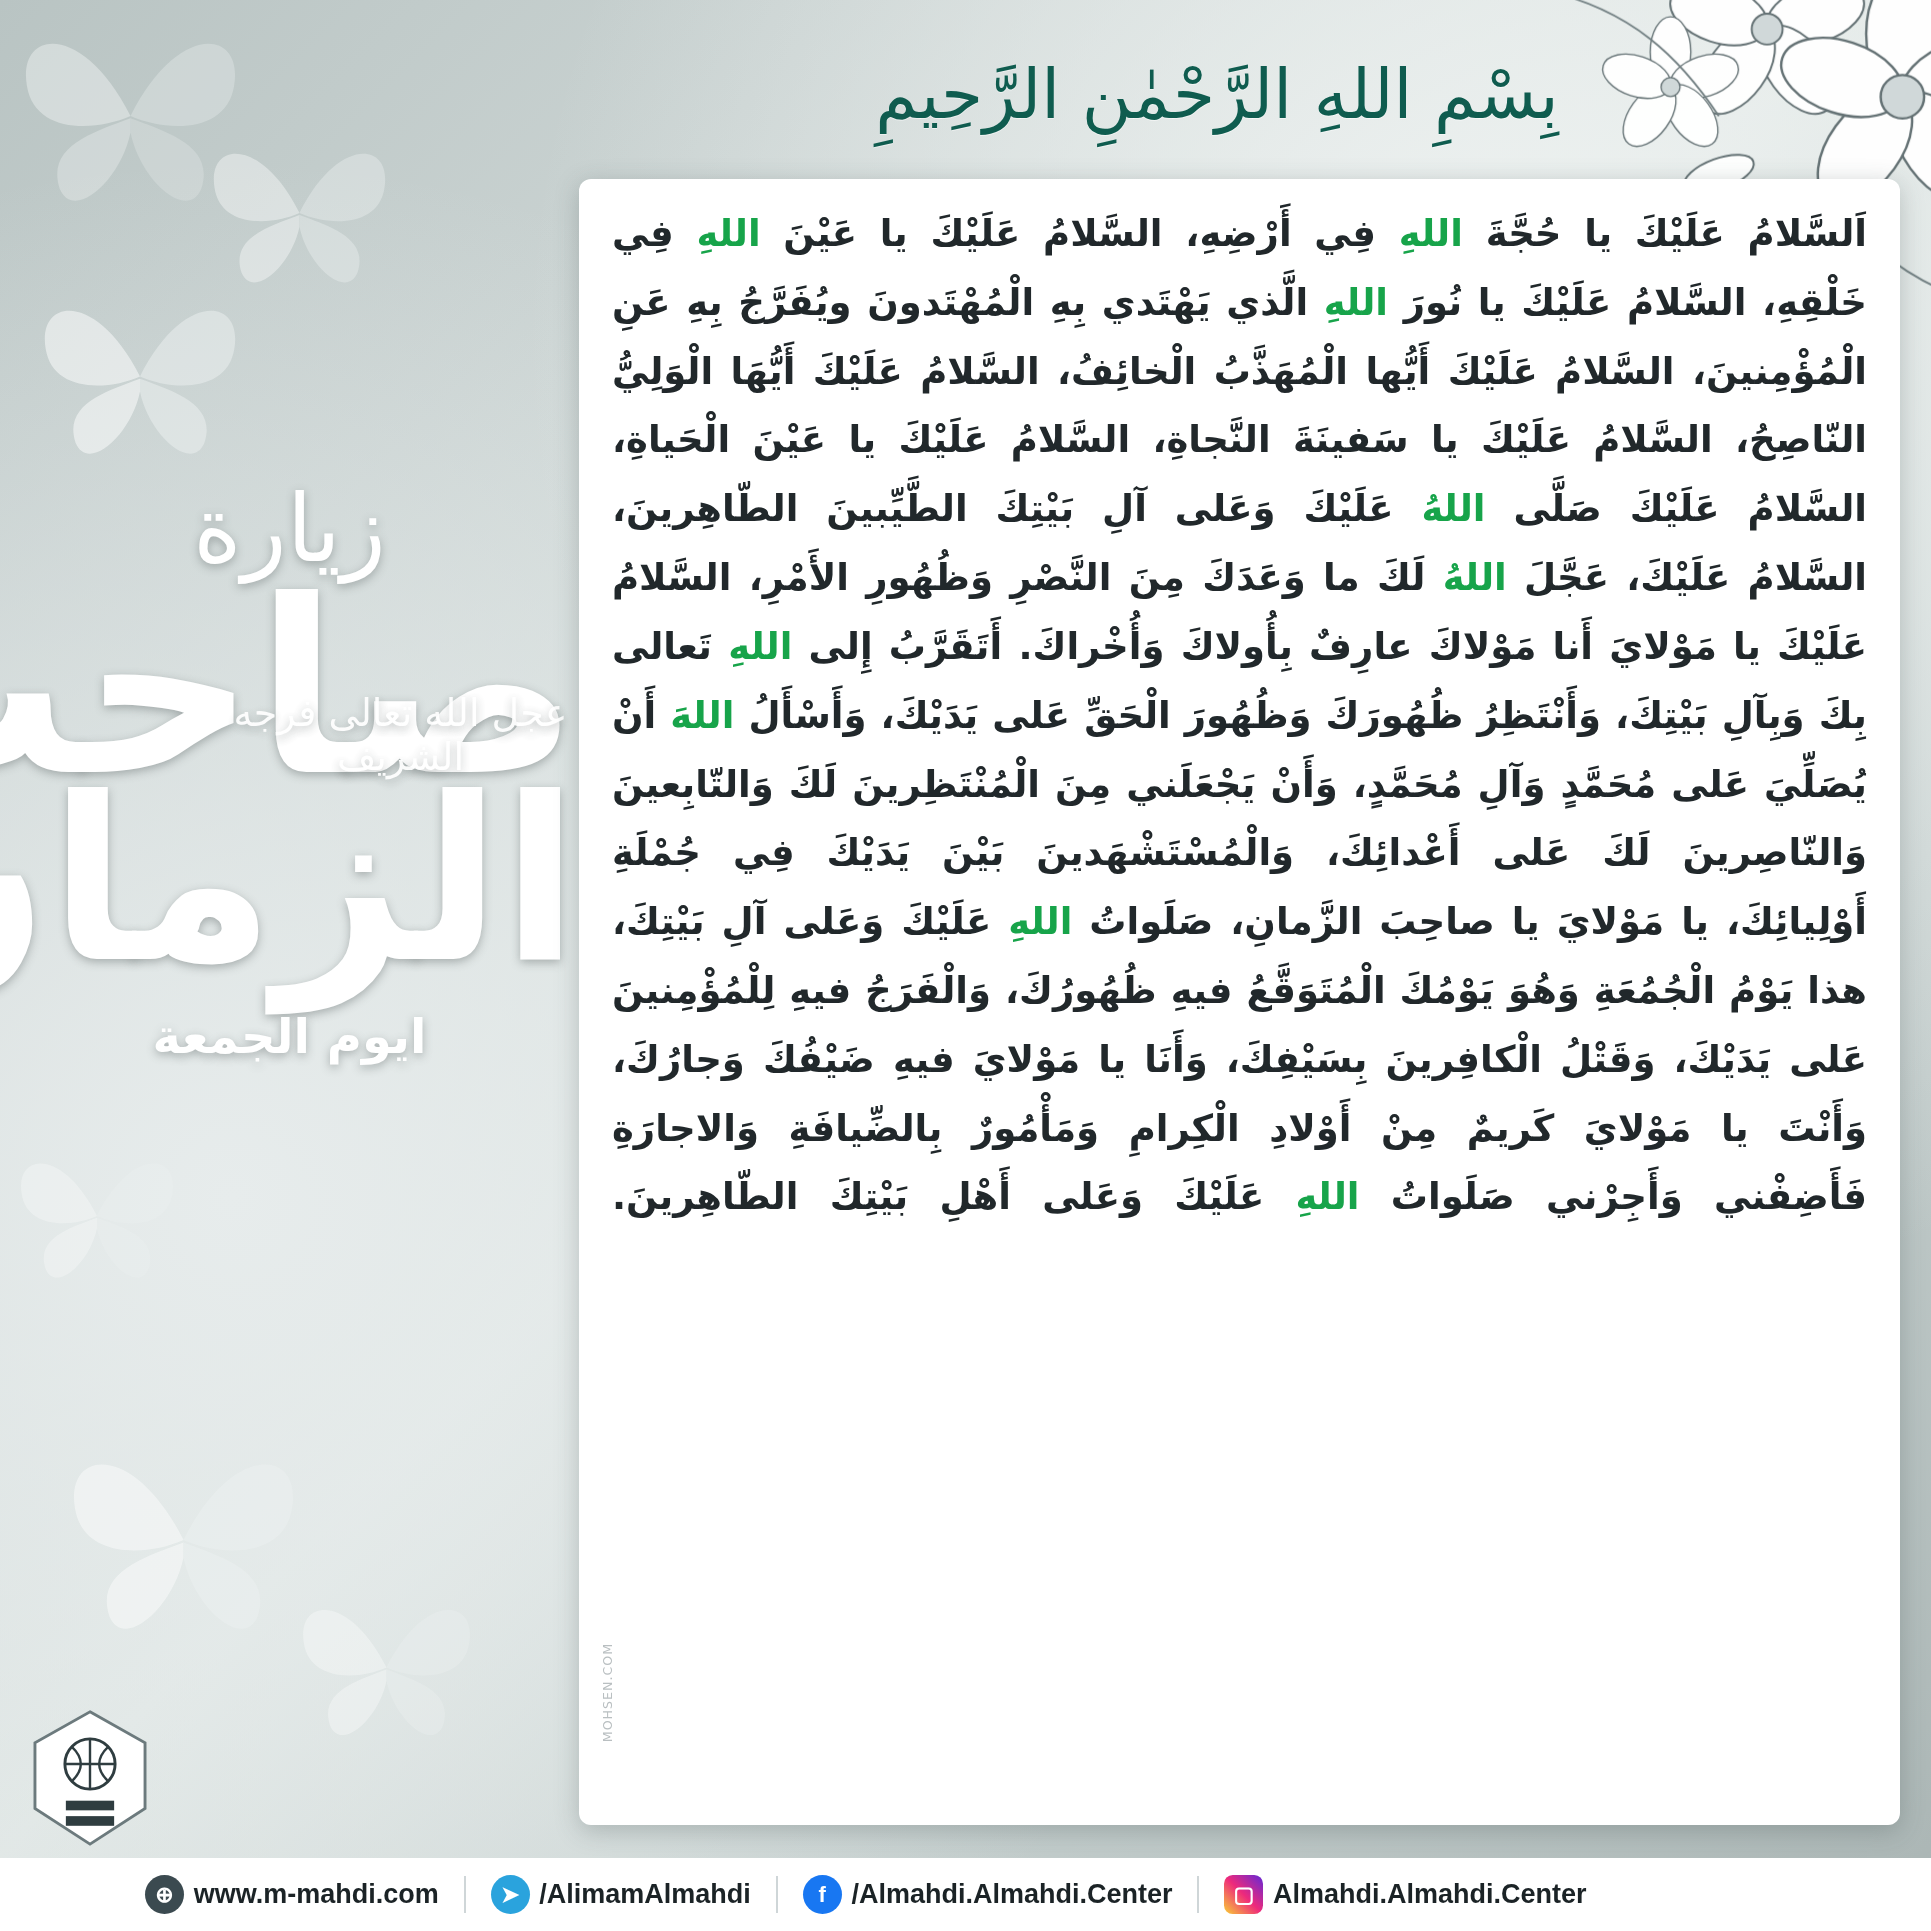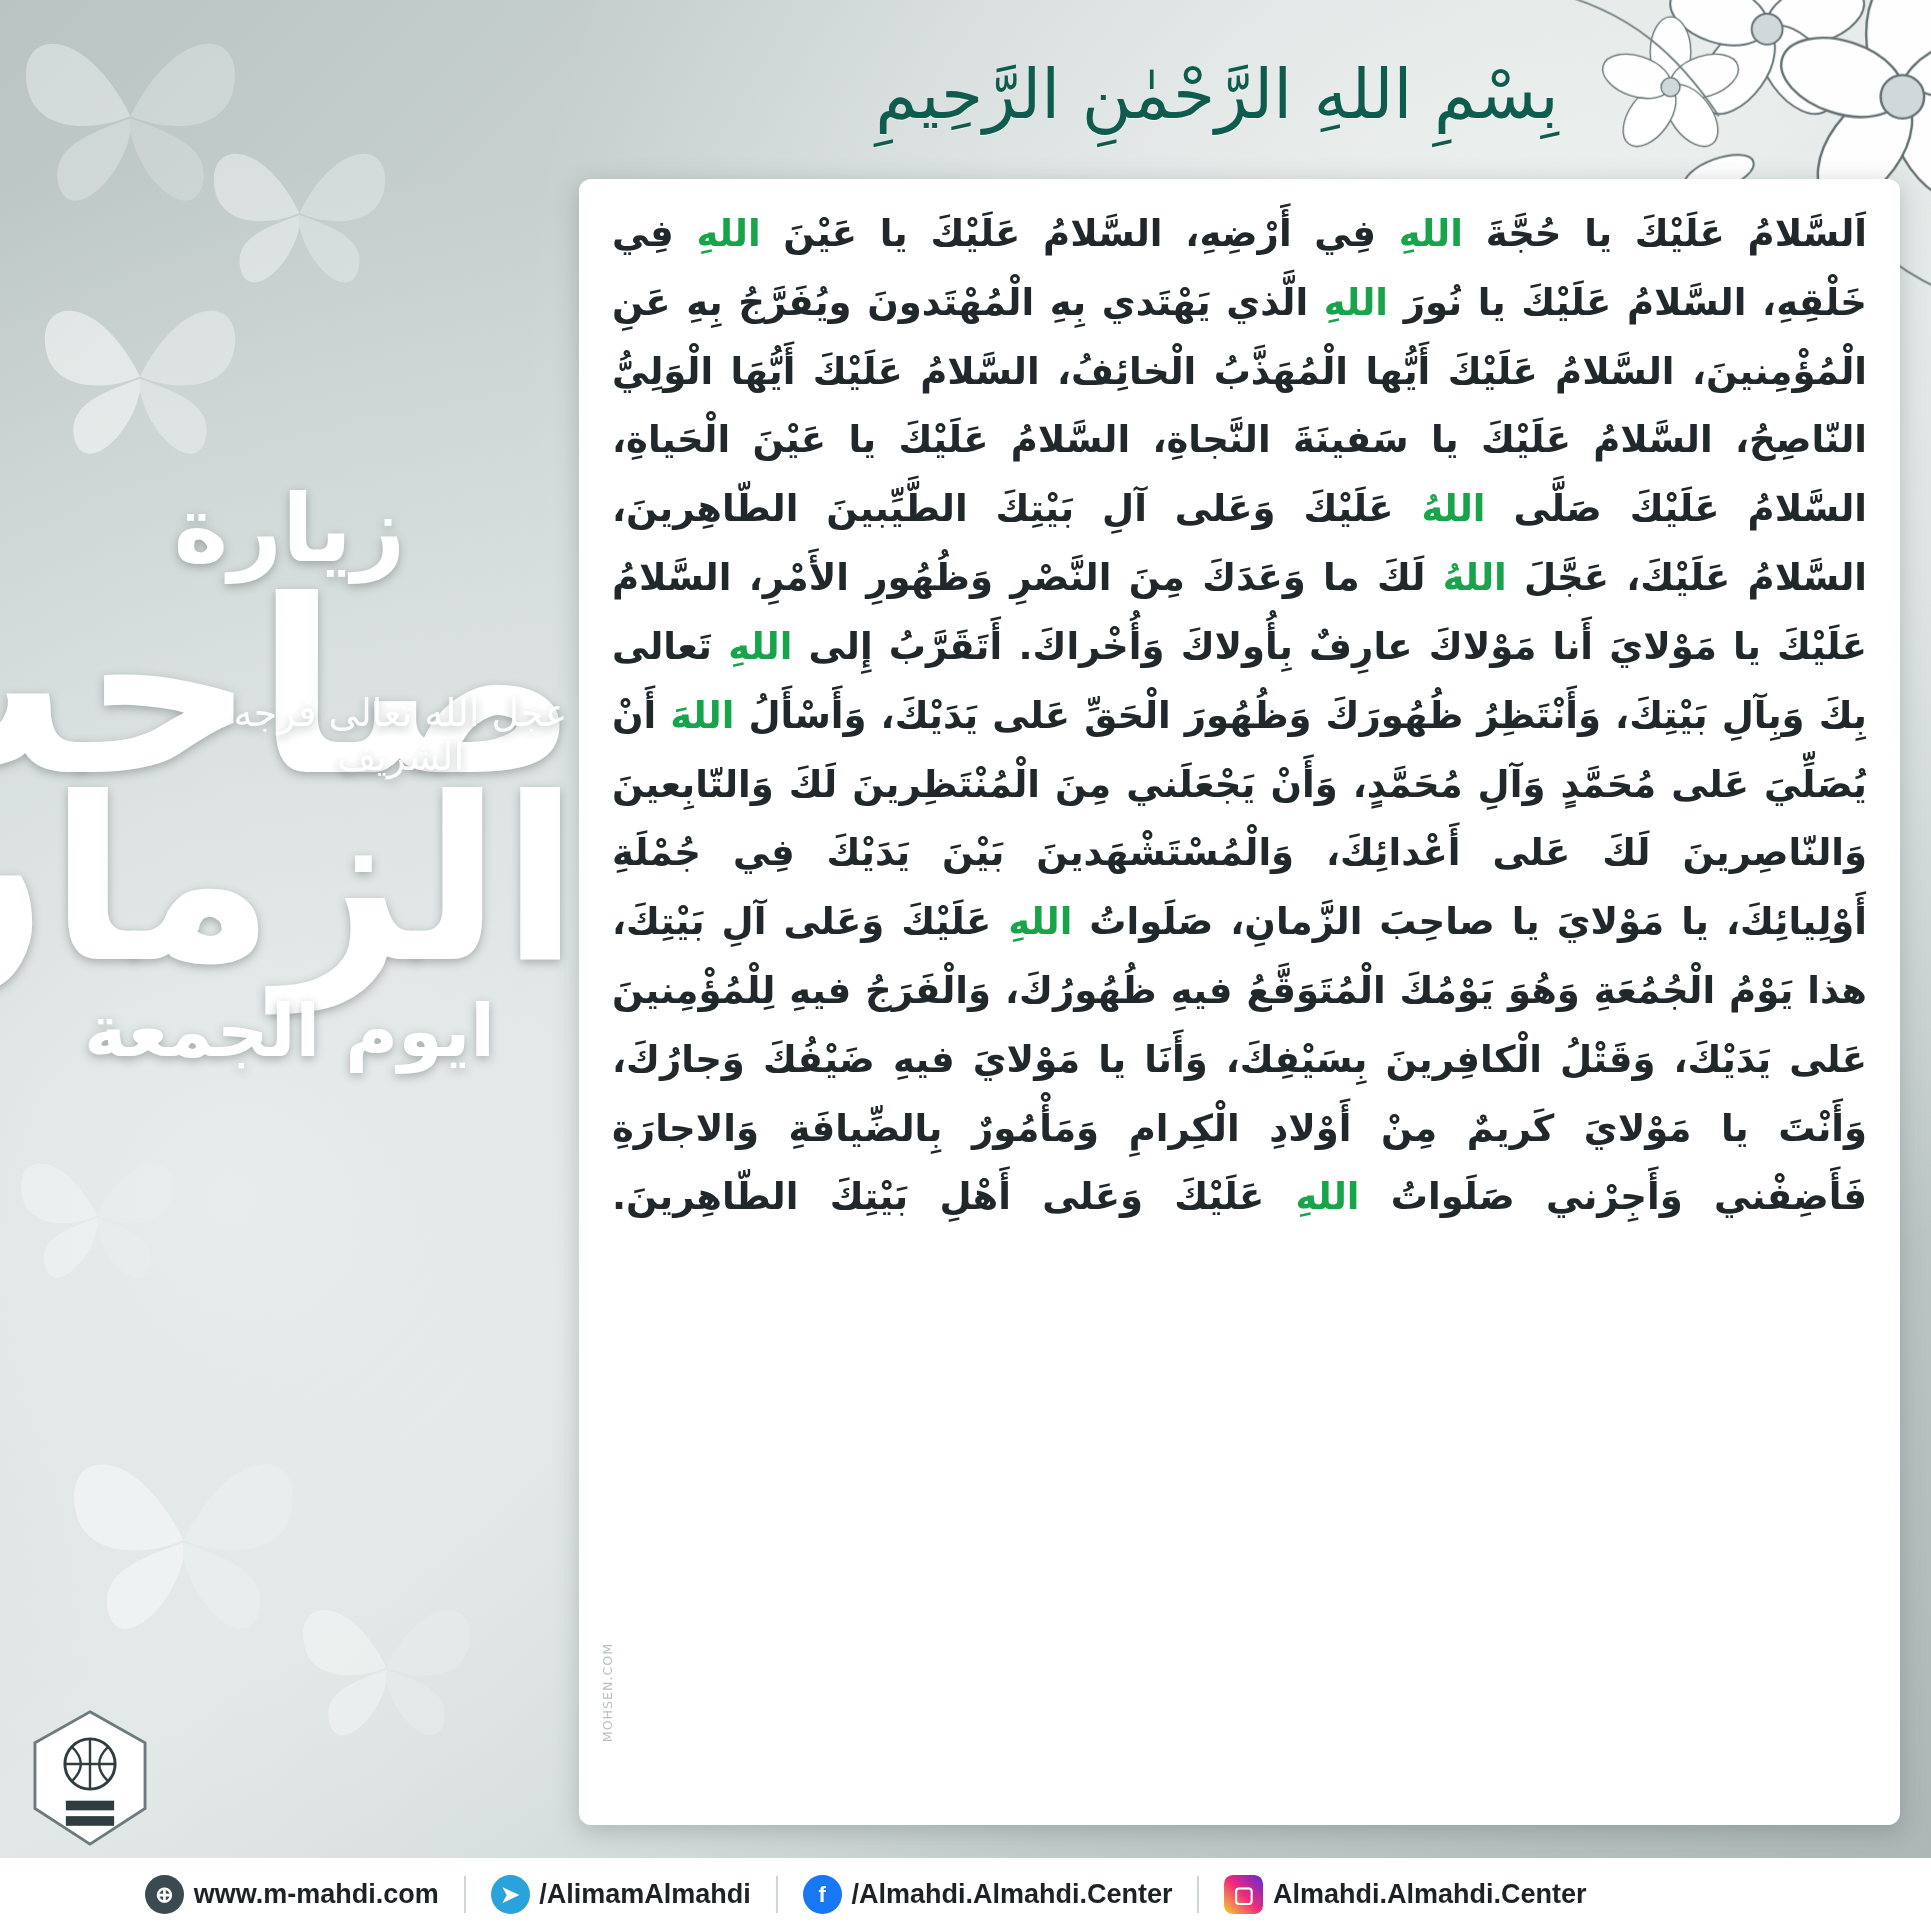--- a/index.html
+++ b/index.html
@@ -112,41 +112,41 @@
     top: 483px;
     left: 0;
     width: 579px;
     text-align: center;
     color: #ffffff;
     direction: rtl;
     text-shadow: 0 2.9px 9.7px rgba(90,100,100,.45);
   }
   .t-ziyara {
     font-size: 93px;
-    font-weight: bold;
+    font-weight: normal;
     line-height: 1;
     margin-bottom: 1.9px;
   }
   .t-sahib {
     font-size: 241px;
     font-weight: bold;
     line-height: .92;
     letter-spacing: -5.8px;
   }
   .t-zaman {
     font-size: 227px;
     font-weight: bold;
     line-height: .95;
     letter-spacing: -3.9px;
     margin-top: -27px;
   }
   .t-sub {
-    font-size: 72px;
-    font-weight: bold;
-    margin-top: 1px;
+    font-size: 48px;
+    font-weight: bold;
+    margin-top: 20px;
   }
   .t-salawat {
     position: absolute;
     top: 208px;
     left: 222px;
     font-size: 38px;
     color: #ffffff;
     opacity: .92;
   }
 

